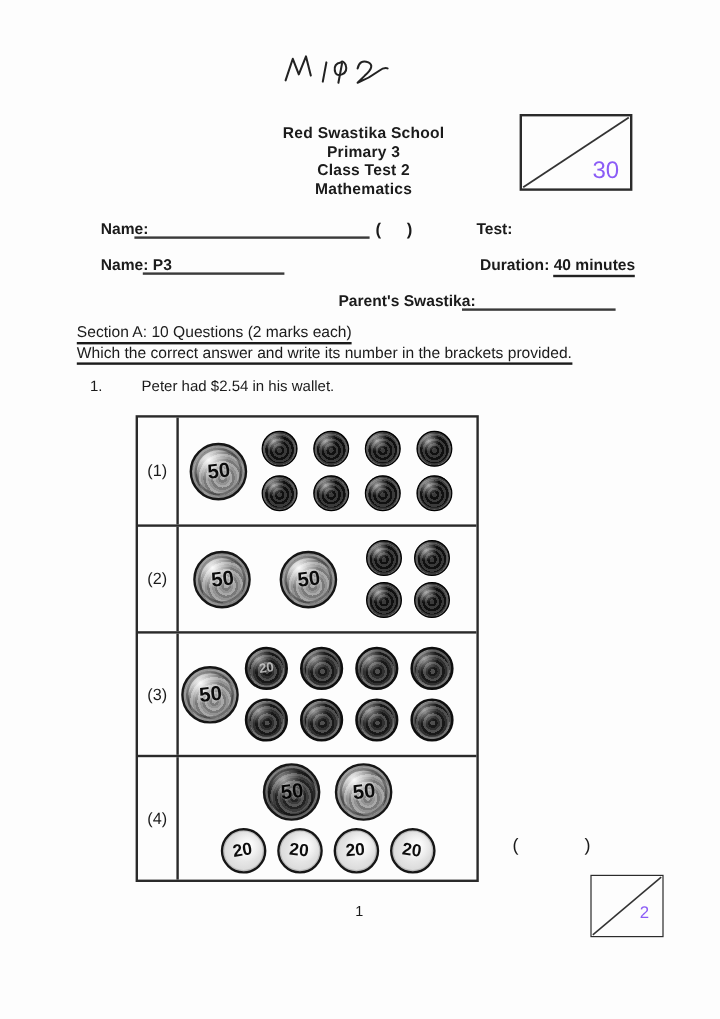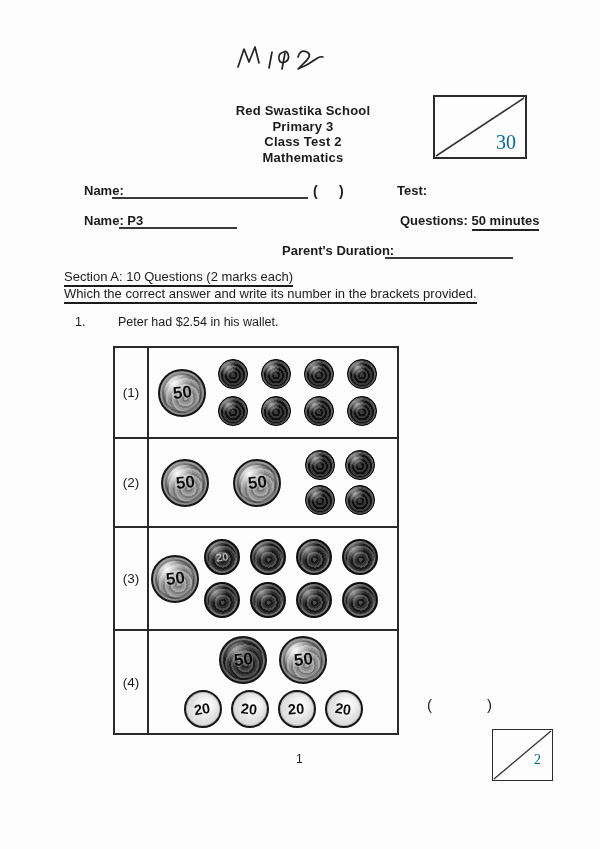--- a/index.html
+++ b/index.html
@@ -11,21 +11,21 @@
   }
   .abs{position:absolute;}
   
   .hand-svg{position:absolute; left:230px; top:40px;}
   .hand-svg path{fill:none; stroke:#222; stroke-width:1.7; stroke-linecap:round; stroke-linejoin:round;}
   
   .header{position:absolute; left:0; top:103px; width:606px; text-align:center; line-height:15.5px; font-size:13px; font-weight:bold; letter-spacing:.2px;}
   
   .marks-box{position:absolute; border:2px solid #2b2b2b; background:transparent;}
   .marks-box svg{position:absolute; left:0; top:0;}
-  .marks-box .val{position:absolute; font-weight:normal; color:#0369a1;font-family:Liberation Serif, serif;}
+  .marks-box .val{position:absolute; font-weight:normal; color:#8b5cf6;}
   
   .field{font-size:13px; font-weight:bold; white-space:nowrap;padding-left:20px;}
   .wline{position:absolute; border-bottom:2px solid #3a3a3a; height:0;}
   .u2{border-bottom:2px solid #222; padding-bottom:1px;}
   
   .sec{font-size:13px; font-weight:normal;}
   .sec .ul{display:inline-block; border-bottom:2px solid #1b1b1b; padding-bottom:1px;}
   
   .qtxt{font-size:12.5px; line-height:14.5px;}
   
@@ -129,25 +129,25 @@
 
   <div class="abs field" style="left:64px; top:183px;">Name:</div>
   <div class="wline" style="left:112px; top:197px; width:196px;"></div>
   <div class="abs paren" style="left:313px; top:183px;">(</div>
   <div class="abs paren" style="left:339px; top:183px;">)</div>
   <div class="abs field" style="left:377px; top:183px;">Test:</div>
 
   <div class="abs field" style="left:64px; top:213px;">Name: P3</div>
   <div class="wline" style="left:119px; top:227px; width:118px;"></div>
   <div class="abs field" style="left:380px; top:213px;">
-    <span>Questions:</span>
-    <span class="u2">50 minutes</span>
-  </div>
-
-  <div class="abs field" style="left:262px; top:243px;">Parent's Duration:</div>
+    <span>Duration:</span>
+    <span class="u2">40 minutes</span>
+  </div>
+
+  <div class="abs field" style="left:262px; top:243px;">Parent's Swastika:</div>
   <div class="wline" style="left:385px; top:257px; width:128px;"></div>
 
   <div class="abs sec" style="left:64px; top:269px;">
     <span class="ul">Section A: 10 Questions (2 marks each)</span>
   </div>
   <div class="abs sec" style="left:64px; top:286px;">
     <span class="ul">Which the correct answer and write its number in the brackets provided.</span>
   </div>
 
   <div class="abs qtxt" style="left:75px; top:315px;">1.</div>

